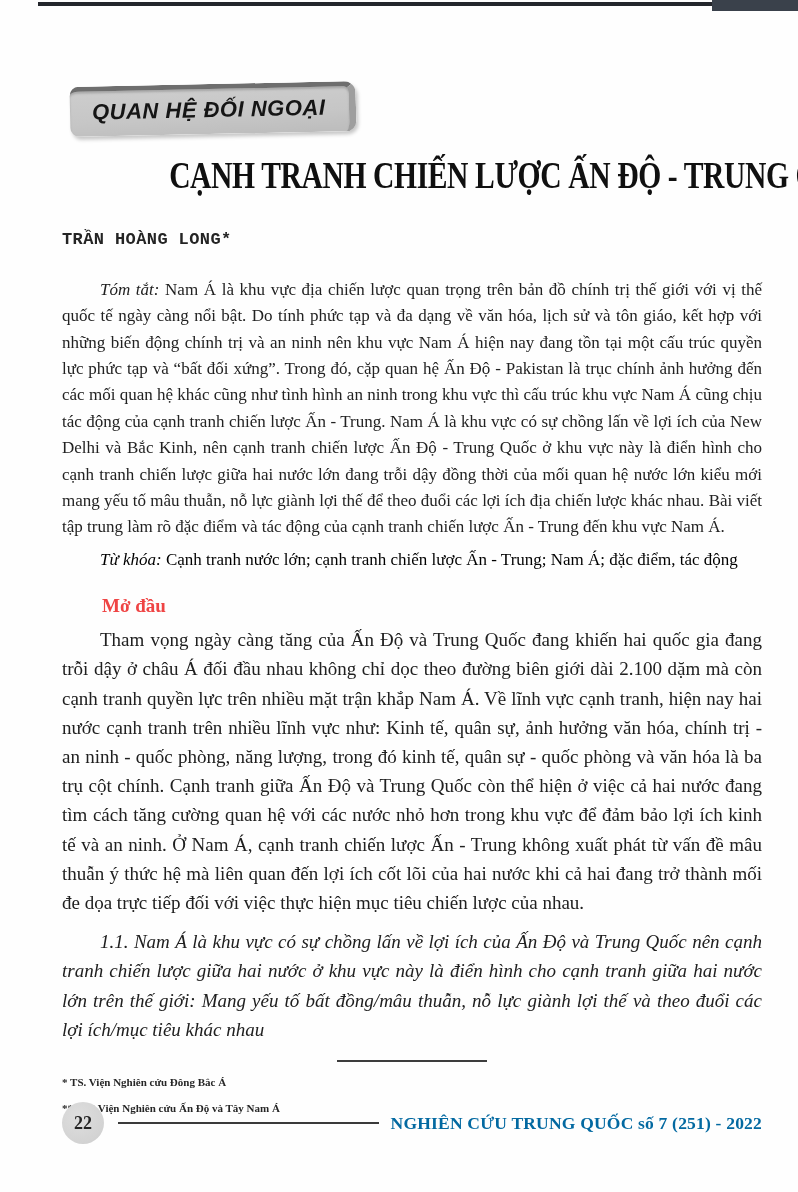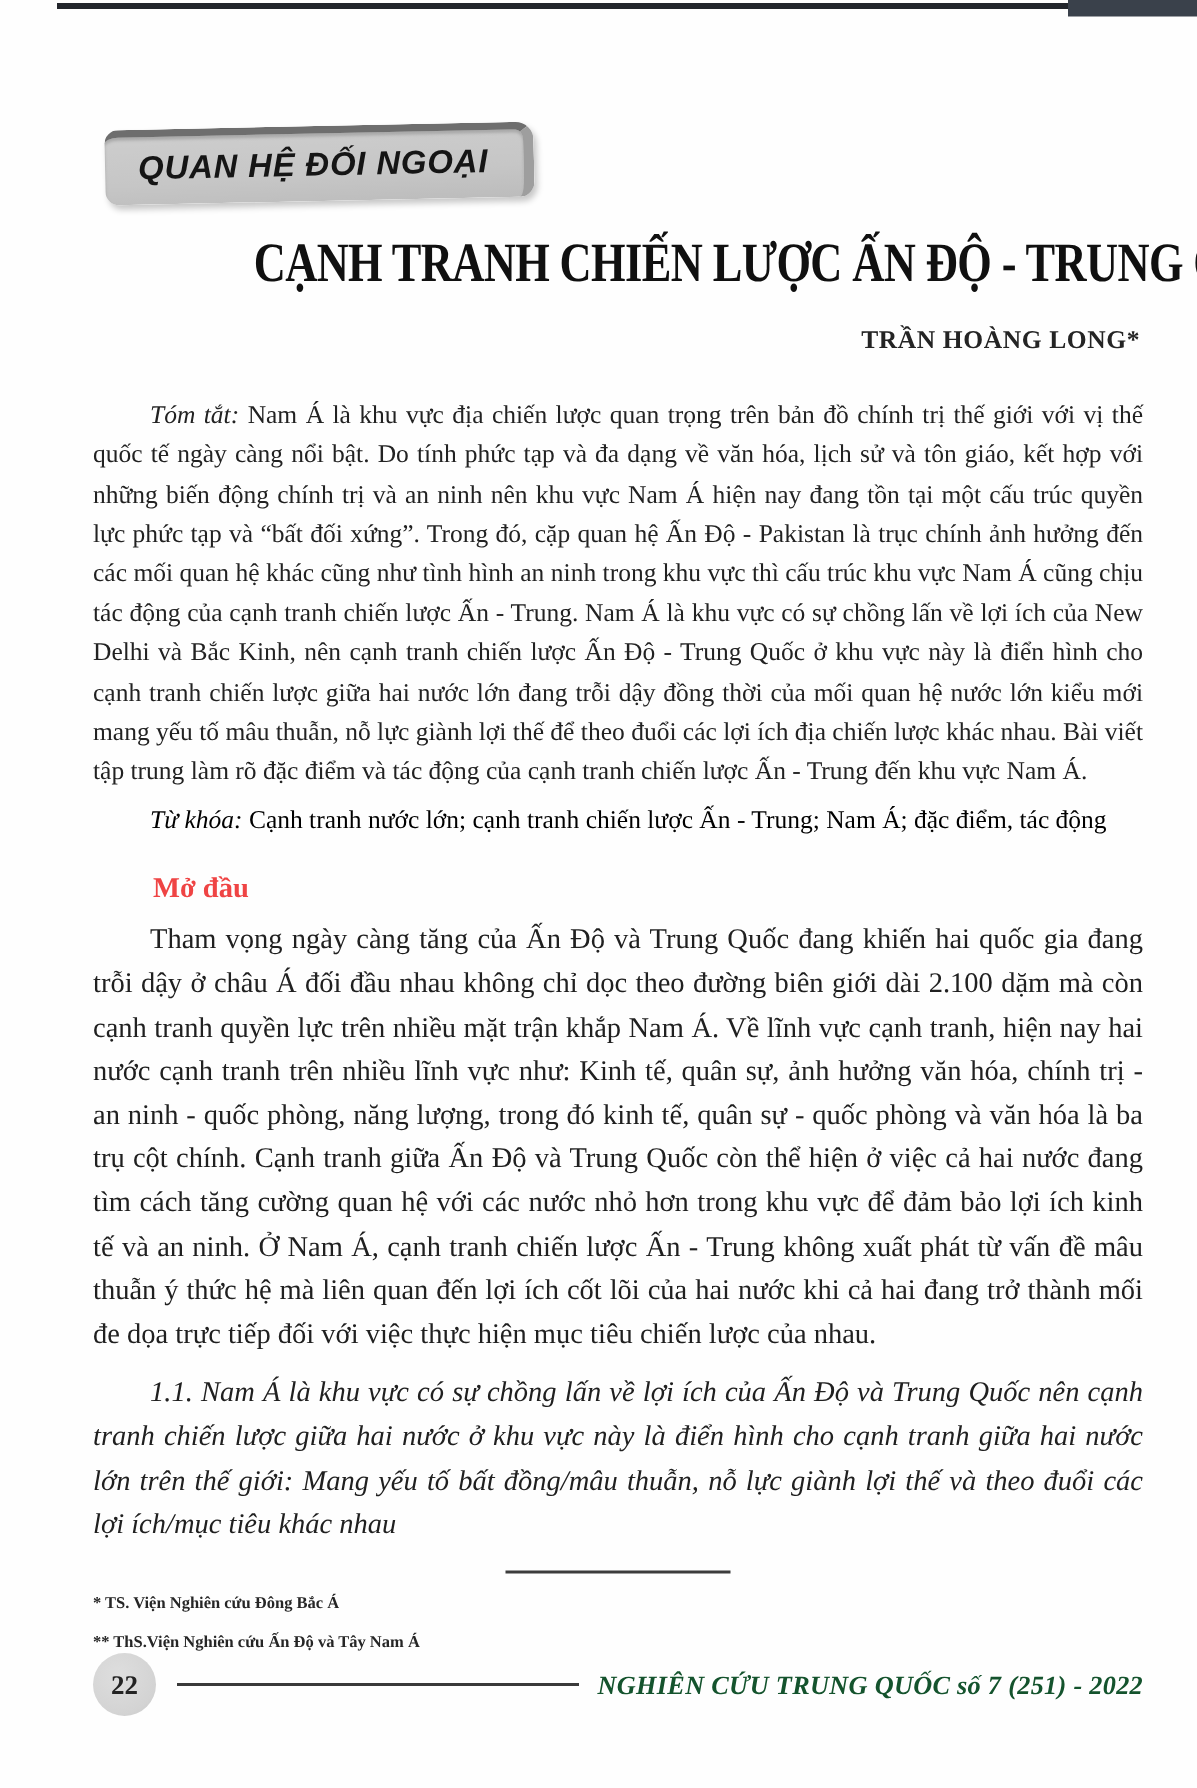--- a/index.html
+++ b/index.html
@@ -54,21 +54,21 @@
     letter-spacing: -0.5px;
     line-height: 1.1;
   }
   .title-line2 {
     margin-top: 2px;
     font-weight: bold; font-size: 29px; color: #161616;
     letter-spacing: 5px;
   }
 
   
-  .authors { margin-top: 14px; text-align: right; padding-right: 2px; }
+  .authors { margin-top: 27px; padding-right: 2px; font-family: Liberation Mono, monospace; }
   .author { font-weight: bold; font-size: 17px; line-height: 31px; color: #242424; letter-spacing: 0.4px; }
 
   
   .abstract {
     margin: 22px 0 0 0;
     font-size: 17px; line-height: 26.4px;
     text-align: justify; text-indent: 38px; color: #222;
   }
   .ital { font-style: italic; }
   .keywords {
@@ -120,22 +120,22 @@
     font-weight: bold; font-size: 18px; color: #232323;
     flex: 0 0 auto;
     font-family: Liberation Serif, serif;
   }
   .footer-line {
     flex: 1 1 auto; height: 2px; background: #3a3a3a;
     margin: 0 12px 0 14px;
   }
   .journal-title {
     flex: 0 0 auto;
-    font-weight: bold; font-size: 17.5px; color: #14532d;
-    white-space: nowrap; letter-spacing: 0.2px; font-style: italic;
+    font-weight: bold; font-size: 17.5px; color: #0369a1;
+    white-space: nowrap; letter-spacing: 0.2px;
   }
 </style>
 </head>
 <body>
 
 <div class="page">
 
   <div class="scan-top-line"></div>
   <div class="scan-top-block"></div>
 

